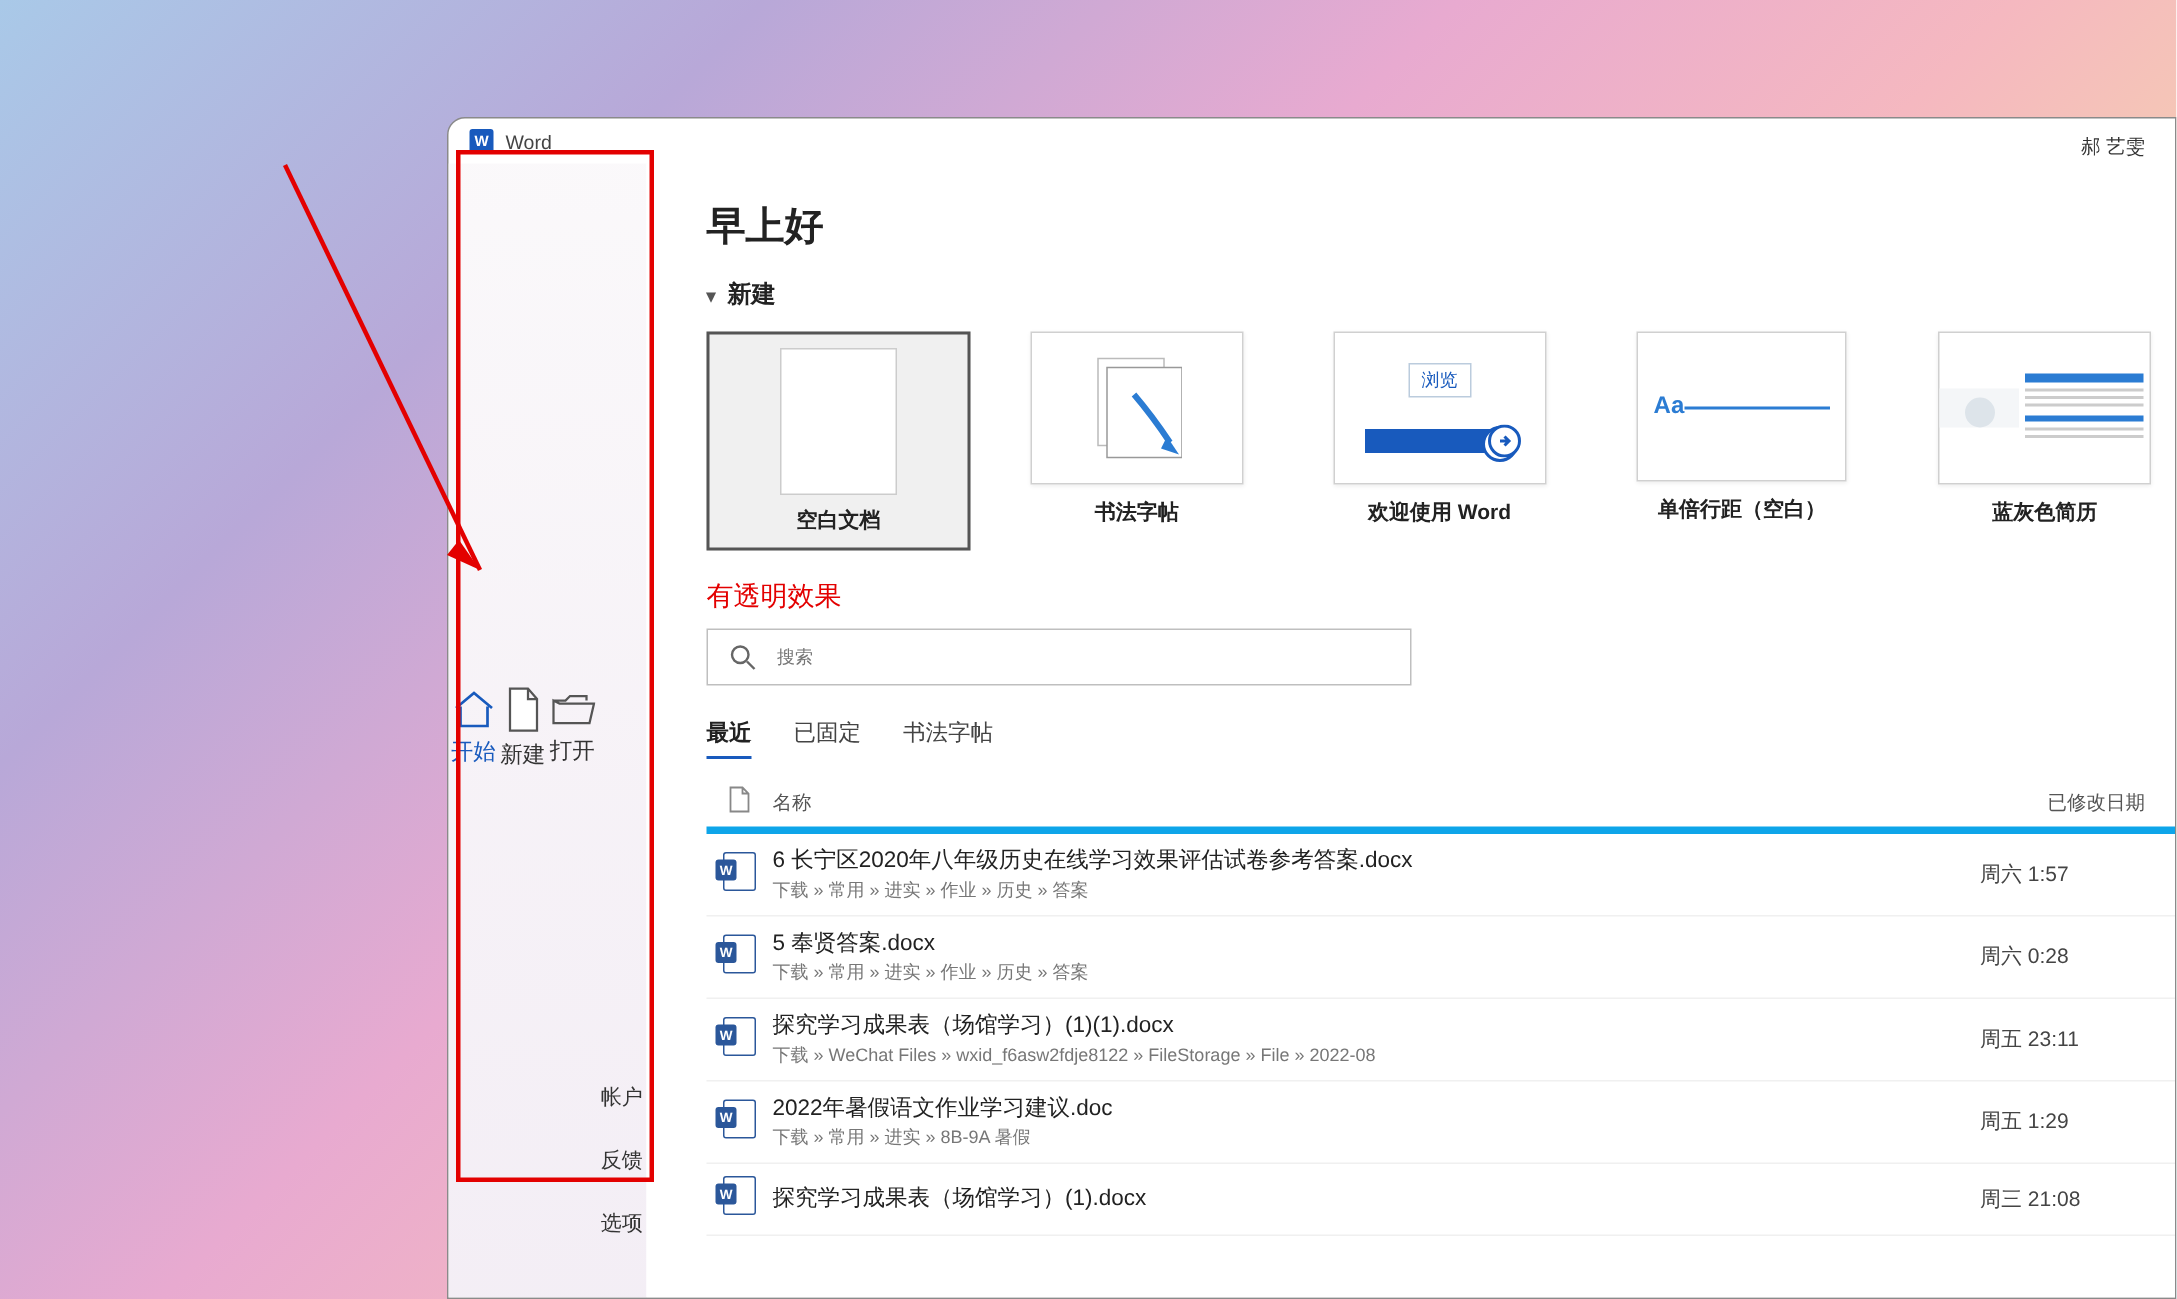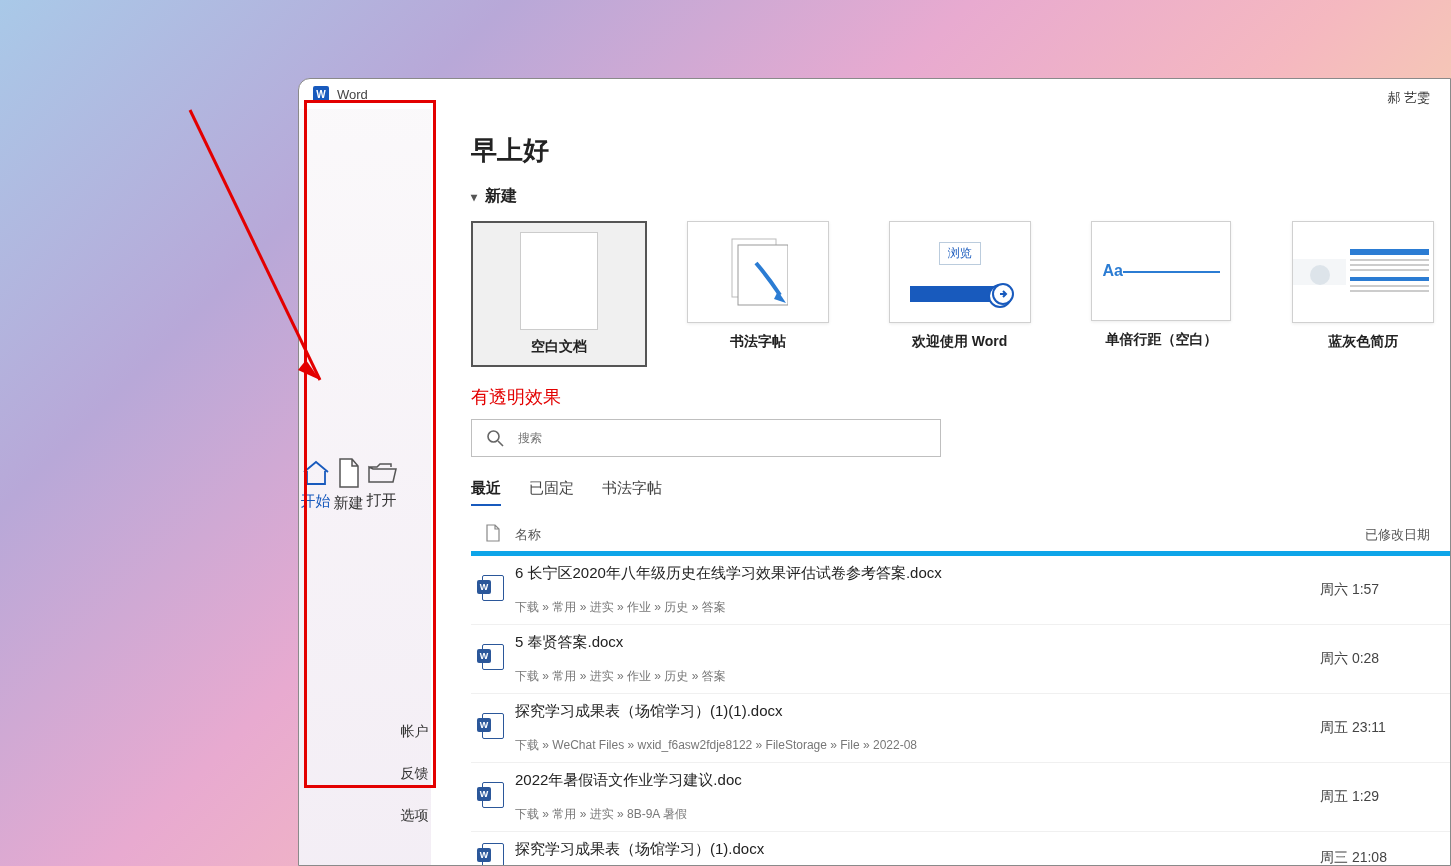--- a/index.html
+++ b/index.html
@@ -279,21 +279,21 @@
     position: relative;
   }
   .row .doc-icon::before {
     content:"W"; position:absolute; left:-6px; top:4px;
     width:14px;height:14px;background:#2b579a;color:#fff;
     font-size:9px;font-weight:bold;display:flex;align-items:center;justify-content:center;
     border-radius:2px;
   }
   .row .col-name { flex:1; }
   .row .fname { font-size: 15px; color:#222; }
-  .row .fpath { font-size: 12px; color:#777; margin-top:16px; }
+  .row .fpath { font-size: 12px; color:#777; margin-top:2px; }
   .row .col-date { width:110px; font-size:14px; color:#444; text-align:left; padding-right:20px; }
   
   
   .red-box {
     position: absolute;
     left: 304px;
     top: 100px;
     width: 126px;
     height: 682px;
     border: 3px solid #e30000;

